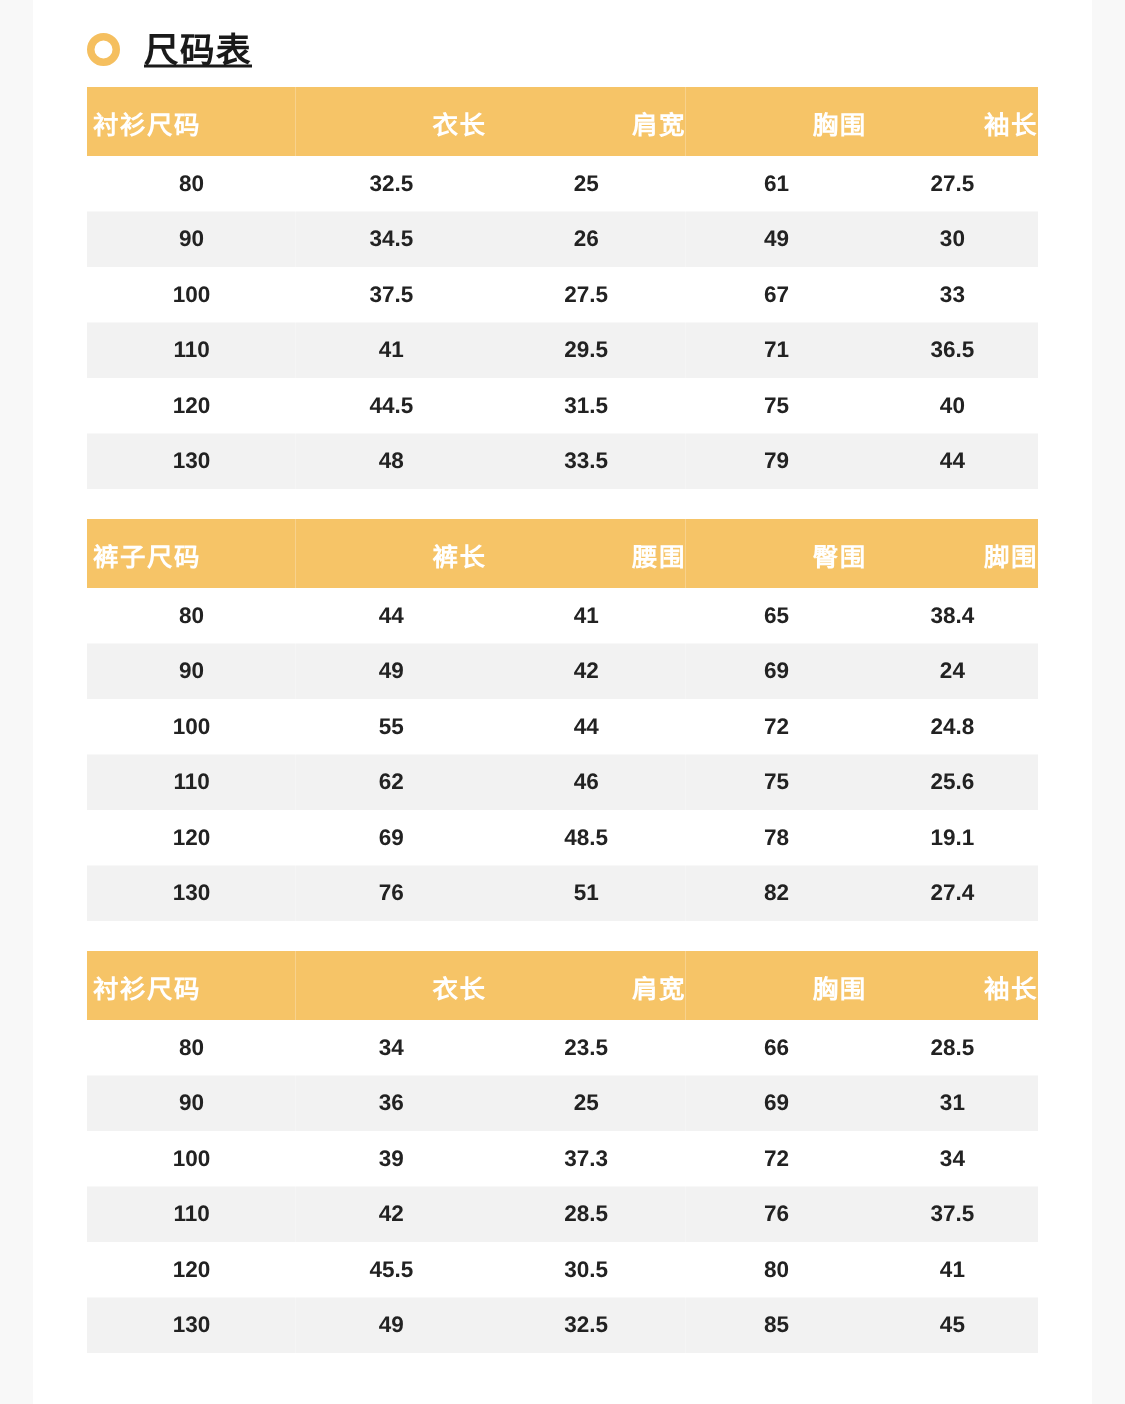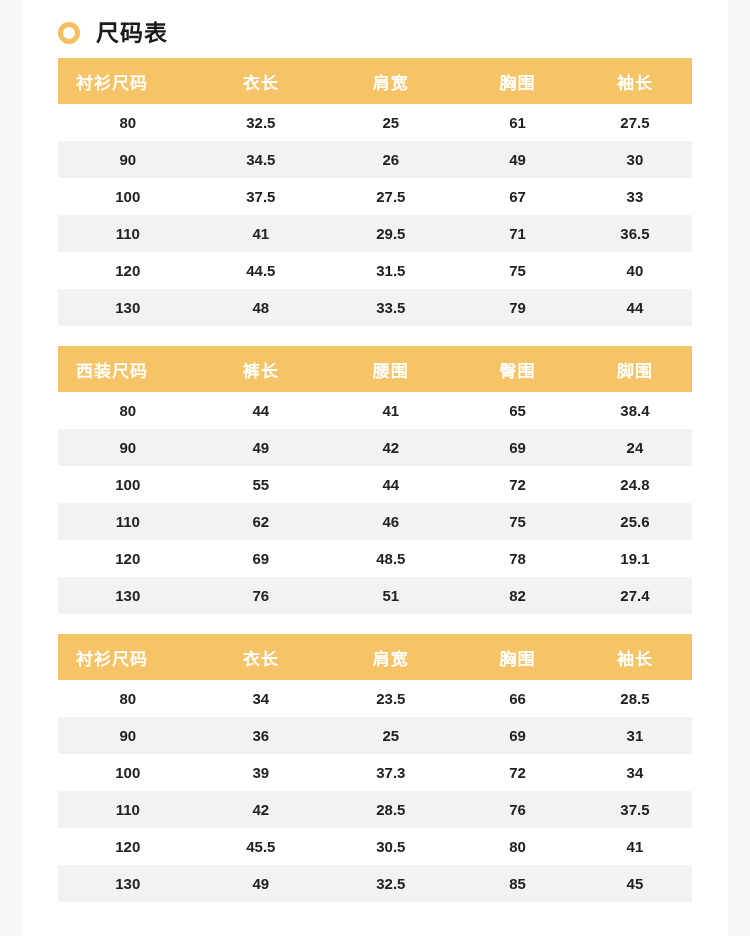--- a/index.html
+++ b/index.html
@@ -52,42 +52,43 @@
     box-sizing: border-box;
     flex: 0 0 auto;
   }
   .title-text {
     margin-left: 16px;
     font-size: 23px;
     font-weight: bold;
     color: #1a1a1a;
     letter-spacing: 1px;
     line-height: 1;
+    text-decoration: underline;
   }
 
   
   .size-table {
     width: 100%;
     border-collapse: collapse;
     table-layout: fixed;
     margin-bottom: 20px;
   }
   .size-table th {
     background: #f6c467;
     color: #ffffff;
     font-size: 17px;
     font-weight: bold;
     height: 46px;
-    text-align: center;
+    text-align: right;
     letter-spacing: 1px;
     padding: 0;
   }
   .size-table th.col-first {
     text-align: left;
-    padding-left: 18px;
+    padding-left: 4px;
     margin-left: 40px;
   }
   .size-table td {
     height: 37px;
     text-align: center;
     font-size: 15px;
     font-weight: bold;
     color: #222222;
     padding: 0;
   }
@@ -190,21 +191,21 @@
           <table class="size-table">
             <colgroup>
               <col class="c1">
               <col class="c2">
               <col class="c3">
               <col class="c4">
               <col class="c5">
             </colgroup>
             <thead>
               <tr>
-                <th class="col-first">西装尺码</th>
+                <th class="col-first">裤子尺码</th>
                 <th>裤长</th>
                 <th>腰围</th>
                 <th>臀围</th>
                 <th>脚围</th>
               </tr>
             </thead>
             <tbody>
               <tr>
                 <td>80</td>
                 <td>44</td>

